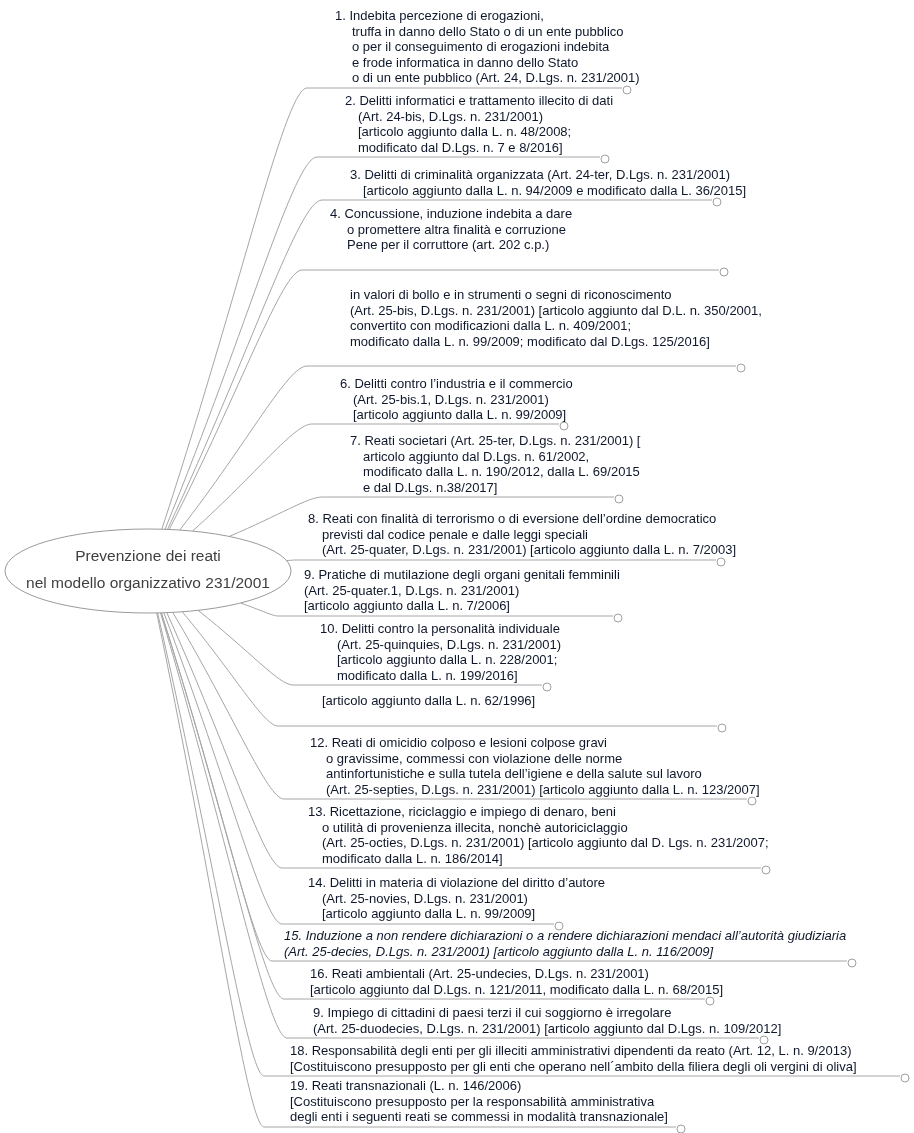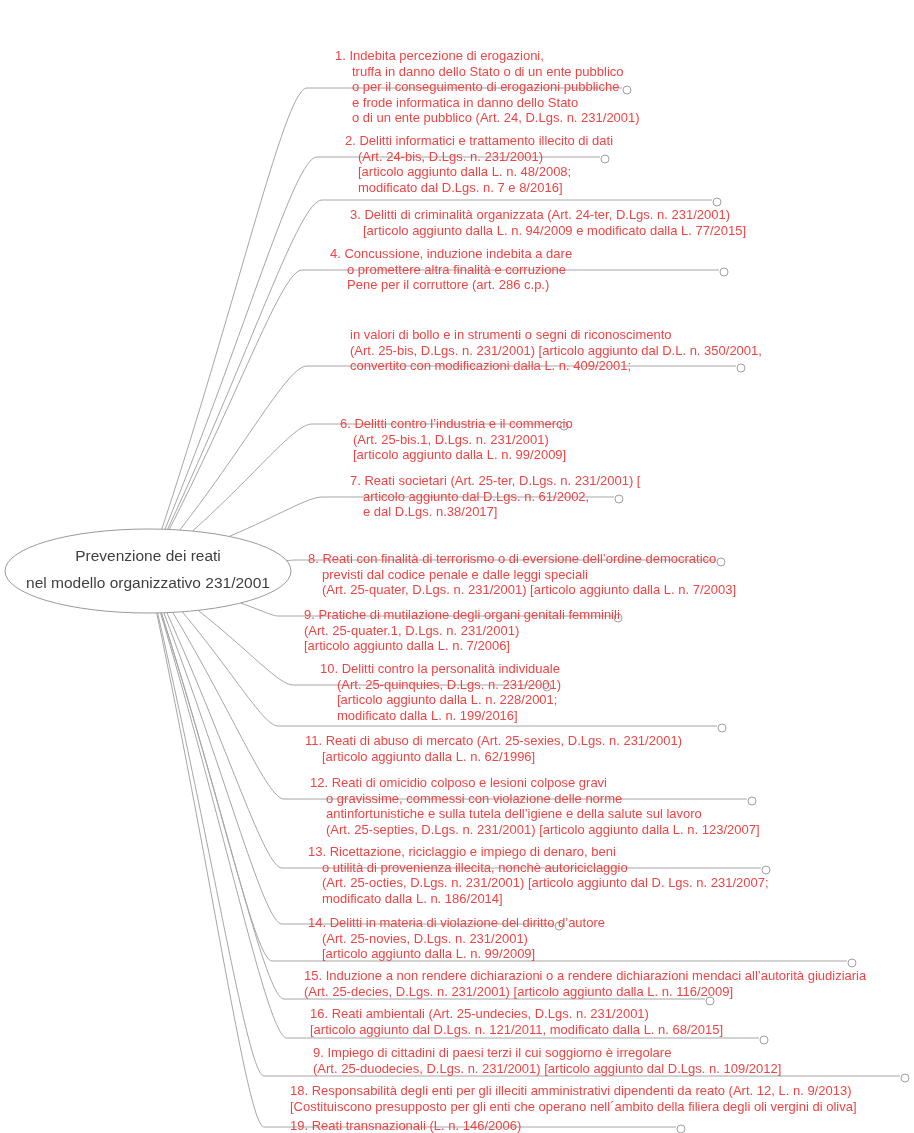--- a/index.html
+++ b/index.html
@@ -11,23 +11,22 @@
     font-family:"Liberation Sans", sans-serif;
   }
   #mindmap-svg{position:absolute;left:0;top:0;}
   .edge{fill:none;stroke:#a6a6a6;stroke-width:1;}
   .endpoint{fill:#ffffff;stroke:#a0a0a0;stroke-width:1;}
   .root-ellipse{fill:#ffffff;stroke:#9a9a9a;stroke-width:1;}
   .node{
     position:absolute;
     font-size:13px;
     line-height:15.5px;
-    color:#ef4444;
+    color:#0f172a;
     white-space:nowrap;
-    margin-top:40px;
   }
   .node .ln{white-space:nowrap;}
   .root-label{
     position:absolute;
     left:6px;top:542px;width:284px;
     text-align:center;
     font-size:15.5px;
     line-height:27px;
     color:#3f3f3f;
     white-space:pre-line;
@@ -83,92 +82,93 @@
       </g>
   </svg>
 
   <div class="root-label">Prevenzione dei reati
 nel modello organizzativo 231/2001</div>
 
   <div id="nodes-layer">
       <div class="node" style="left: 335px; top: 8px;">
         <div class="ln">1. Indebita percezione di erogazioni,</div>
         <div class="ln" style="margin-left: 17px;">truffa in danno dello Stato o di un ente pubblico</div>
-        <div class="ln" style="margin-left: 17px;">o per il conseguimento di erogazioni pubbliche</div>
+        <div class="ln" style="margin-left: 17px;">o per il conseguimento di erogazioni indebita</div>
         <div class="ln" style="margin-left: 17px;">e frode informatica in danno dello Stato</div>
         <div class="ln" style="margin-left: 17px;">o di un ente pubblico (Art. 24, D.Lgs. n. 231/2001)</div>
       </div>
       <div class="node" style="left: 345px; top: 93px;">
         <div class="ln">2. Delitti informatici e trattamento illecito di dati</div>
         <div class="ln" style="margin-left: 13px;">(Art. 24-bis, D.Lgs. n. 231/2001)</div>
         <div class="ln" style="margin-left: 13px;">[articolo aggiunto dalla L. n. 48/2008;</div>
         <div class="ln" style="margin-left: 13px;">modificato dal D.Lgs. n. 7 e 8/2016]</div>
       </div>
       <div class="node" style="left: 350px; top: 167px;">
         <div class="ln">3. Delitti di criminalità organizzata (Art. 24-ter, D.Lgs. n. 231/2001)</div>
-        <div class="ln" style="margin-left: 13px;">[articolo aggiunto dalla L. n. 94/2009 e modificato dalla L. 77/2015]</div>
+        <div class="ln" style="margin-left: 13px;">[articolo aggiunto dalla L. n. 94/2009 e modificato dalla L. 36/2015]</div>
       </div>
       <div class="node" style="left: 330px; top: 206px;">
         <div class="ln">4. Concussione, induzione indebita a dare</div>
         <div class="ln" style="margin-left: 17px;">o promettere altra finalità e corruzione</div>
-        <div class="ln" style="margin-left: 17px;">Pene per il corruttore (art. 286 c.p.)</div>
+        <div class="ln" style="margin-left: 17px;">Pene per il corruttore (art. 202 c.p.)</div>
       </div>
       <div class="node" style="left: 335px; top: 287px;">
         <div class="ln" style="margin-left: 15px;">in valori di bollo e in strumenti o segni di riconoscimento</div>
         <div class="ln" style="margin-left: 15px;">(Art. 25-bis, D.Lgs. n. 231/2001) [articolo aggiunto dal D.L. n. 350/2001,</div>
         <div class="ln" style="margin-left: 15px;">convertito con modificazioni dalla L. n. 409/2001;</div>
+        <div class="ln" style="margin-left: 15px;">modificato dalla L. n. 99/2009; modificato dal D.Lgs. 125/2016]</div>
       </div>
       <div class="node" style="left: 340px; top: 376px;">
         <div class="ln">6. Delitti contro l’industria e il commercio</div>
         <div class="ln" style="margin-left: 13px;">(Art. 25-bis.1, D.Lgs. n. 231/2001)</div>
         <div class="ln" style="margin-left: 13px;">[articolo aggiunto dalla L. n. 99/2009]</div>
       </div>
       <div class="node" style="left: 350px; top: 433px;">
         <div class="ln">7. Reati societari (Art. 25-ter, D.Lgs. n. 231/2001) [</div>
         <div class="ln" style="margin-left: 13px;">articolo aggiunto dal D.Lgs. n. 61/2002,</div>
+        <div class="ln" style="margin-left: 13px;">modificato dalla L. n. 190/2012, dalla L. 69/2015</div>
         <div class="ln" style="margin-left: 13px;">e dal D.Lgs. n.38/2017]</div>
       </div>
       <div class="node" style="left: 308px; top: 511px;">
         <div class="ln">8. Reati con finalità di terrorismo o di eversione dell’ordine democratico</div>
         <div class="ln" style="margin-left: 14px;">previsti dal codice penale e dalle leggi speciali</div>
         <div class="ln" style="margin-left: 14px;">(Art. 25-quater, D.Lgs. n. 231/2001) [articolo aggiunto dalla L. n. 7/2003]</div>
       </div>
       <div class="node" style="left: 304px; top: 567px;">
         <div class="ln">9. Pratiche di mutilazione degli organi genitali femminili</div>
         <div class="ln">(Art. 25-quater.1, D.Lgs. n. 231/2001)</div>
         <div class="ln">[articolo aggiunto dalla L. n. 7/2006]</div>
       </div>
       <div class="node" style="left: 320px; top: 621px;">
         <div class="ln">10. Delitti contro la personalità individuale</div>
         <div class="ln" style="margin-left: 17px;">(Art. 25-quinquies, D.Lgs. n. 231/2001)</div>
         <div class="ln" style="margin-left: 17px;">[articolo aggiunto dalla L. n. 228/2001;</div>
         <div class="ln" style="margin-left: 17px;">modificato dalla L. n. 199/2016]</div>
       </div>
       <div class="node" style="left: 305px; top: 693px;">
-        <div class="ln">11. Reati di abuso di mercato (Art. 25-sexies, D.Lgs. n. 231/2001)</div>
         <div class="ln" style="margin-left: 17px;">[articolo aggiunto dalla L. n. 62/1996]</div>
       </div>
       <div class="node" style="left: 310px; top: 735px;">
         <div class="ln">12. Reati di omicidio colposo e lesioni colpose gravi</div>
         <div class="ln" style="margin-left: 16px;">o gravissime, commessi con violazione delle norme</div>
         <div class="ln" style="margin-left: 16px;">antinfortunistiche e sulla tutela dell’igiene e della salute sul lavoro</div>
         <div class="ln" style="margin-left: 16px;">(Art. 25-septies, D.Lgs. n. 231/2001) [articolo aggiunto dalla L. n. 123/2007]</div>
       </div>
       <div class="node" style="left: 308px; top: 804px;">
         <div class="ln">13. Ricettazione, riciclaggio e impiego di denaro, beni</div>
         <div class="ln" style="margin-left: 14px;">o utilità di provenienza illecita, nonchè autoriciclaggio</div>
         <div class="ln" style="margin-left: 14px;">(Art. 25-octies, D.Lgs. n. 231/2001) [articolo aggiunto dal D. Lgs. n. 231/2007;</div>
         <div class="ln" style="margin-left: 14px;">modificato dalla L. n. 186/2014]</div>
       </div>
       <div class="node" style="left: 308px; top: 875px;">
         <div class="ln">14. Delitti in materia di violazione del diritto d’autore</div>
         <div class="ln" style="margin-left: 14px;">(Art. 25-novies, D.Lgs. n. 231/2001)</div>
         <div class="ln" style="margin-left: 14px;">[articolo aggiunto dalla L. n. 99/2009]</div>
       </div>
-      <div class="node" style="left: 304px; top: 928px;">
+      <div class="node" style="left: 284px; top: 928px; font-style: italic;">
         <div class="ln">15. Induzione a non rendere dichiarazioni o a rendere dichiarazioni mendaci all’autorità giudiziaria</div>
         <div class="ln">(Art. 25-decies, D.Lgs. n. 231/2001) [articolo aggiunto dalla L. n. 116/2009]</div>
       </div>
       <div class="node" style="left: 310px; top: 966px;">
         <div class="ln">16. Reati ambientali (Art. 25-undecies, D.Lgs. n. 231/2001)</div>
         <div class="ln">[articolo aggiunto dal D.Lgs. n. 121/2011, modificato dalla L. n. 68/2015]</div>
       </div>
       <div class="node" style="left: 313px; top: 1005px;">
         <div class="ln">9. Impiego di cittadini di paesi terzi il cui soggiorno è irregolare</div>
         <div class="ln">(Art. 25-duodecies, D.Lgs. n. 231/2001) [articolo aggiunto dal D.Lgs. n. 109/2012]</div>

